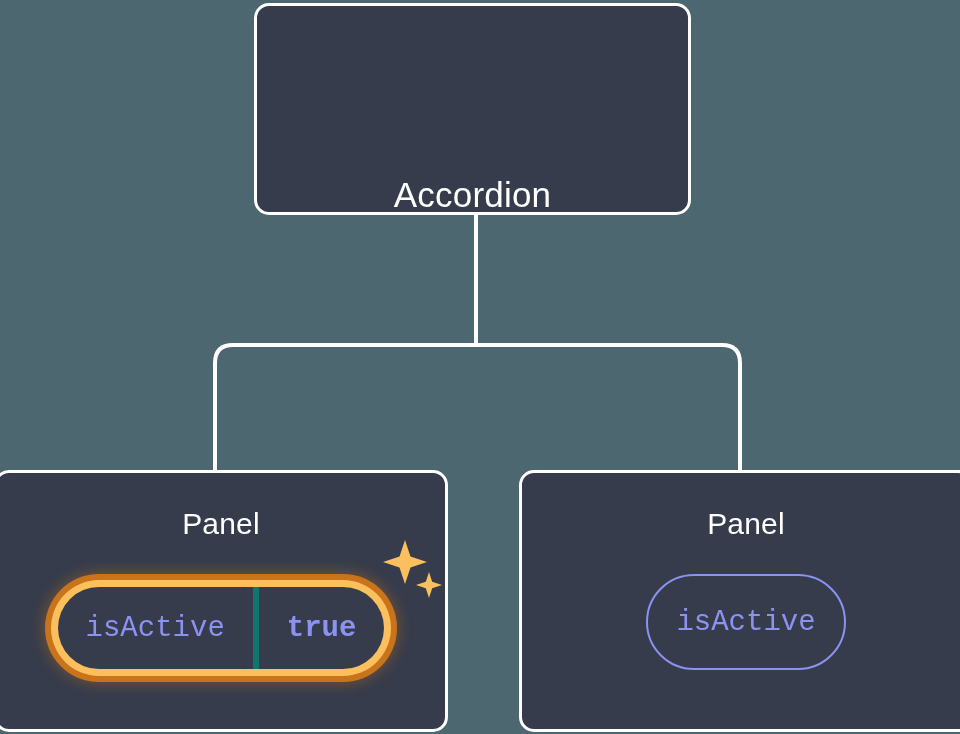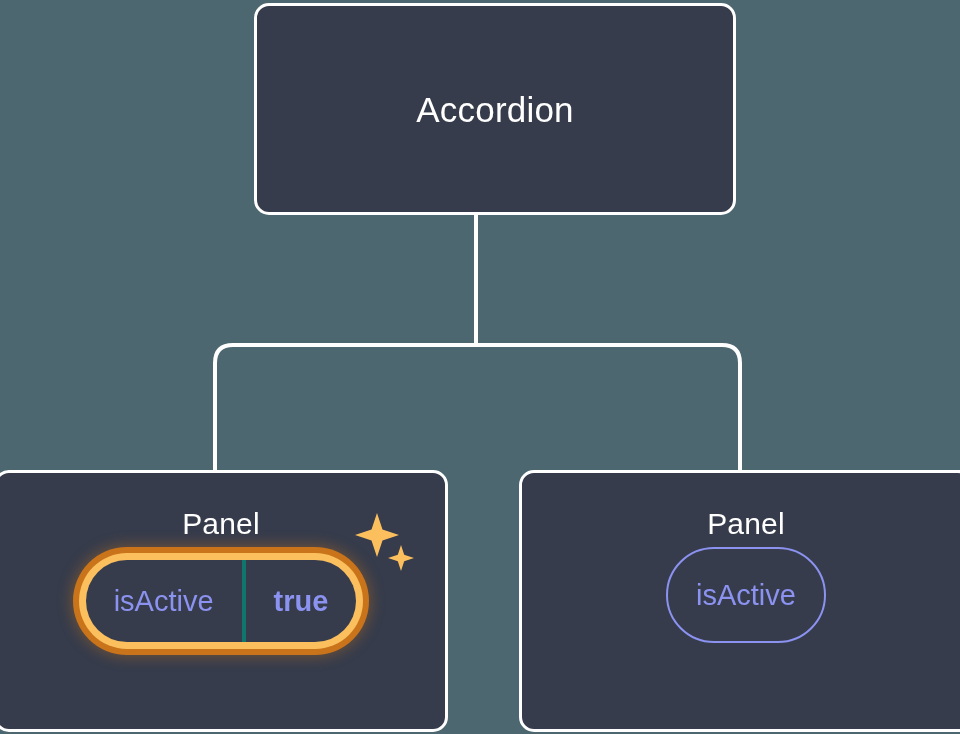--- a/index.html
+++ b/index.html
@@ -38,24 +38,24 @@
     position: absolute;
     background: #363c4c;
     border: 3px solid #ffffff;
     border-radius: 15px;
     box-sizing: border-box;
   }
 
   .node-root {
     left: 254px;
     top: 3px;
-    width: 482px;
+    width: 437px;
     height: 212px;
     display: flex;
-    align-items: center;
+    align-items: flex-end;
     justify-content: center;
   }
 
   .node-title-root {
     color: #ffffff;
     font-size: 35px;
     font-weight: 400;
     letter-spacing: 0.2px;
     line-height: 1;
   }
@@ -84,21 +84,22 @@
     font-size: 30px;
     font-weight: 400;
     line-height: 1;
     letter-spacing: 0.2px;
     text-align: right;
   }
 
   
   .pill-wrap {
     position: relative;
-    margin-top: 8px;
+    margin-top: 35px;
+    font-family: Liberation Mono, monospace;
   }
 
   .pill {
     display: flex;
     align-items: stretch;
     height: 96px;
     border-radius: 999px;
     box-sizing: border-box;
     overflow: hidden;
   }
@@ -147,21 +148,21 @@
     background: #fbbf5e;
   }
   .pill-hl-body {
     border-radius: 999px;
     background: #363c4c;
     display: flex;
     align-items: stretch;
     height: 82px;
   }
   .pill-hl-body .pill-val {
-    border-left: 4px solid #0f766e;
+    border-left: 6px solid #0f766e;
     font-weight: 700;
   }
 
   
   .sparkles {
     position: absolute;
     right: -46px;
     top: -38px;
     width: 64px;
     height: 72px;

